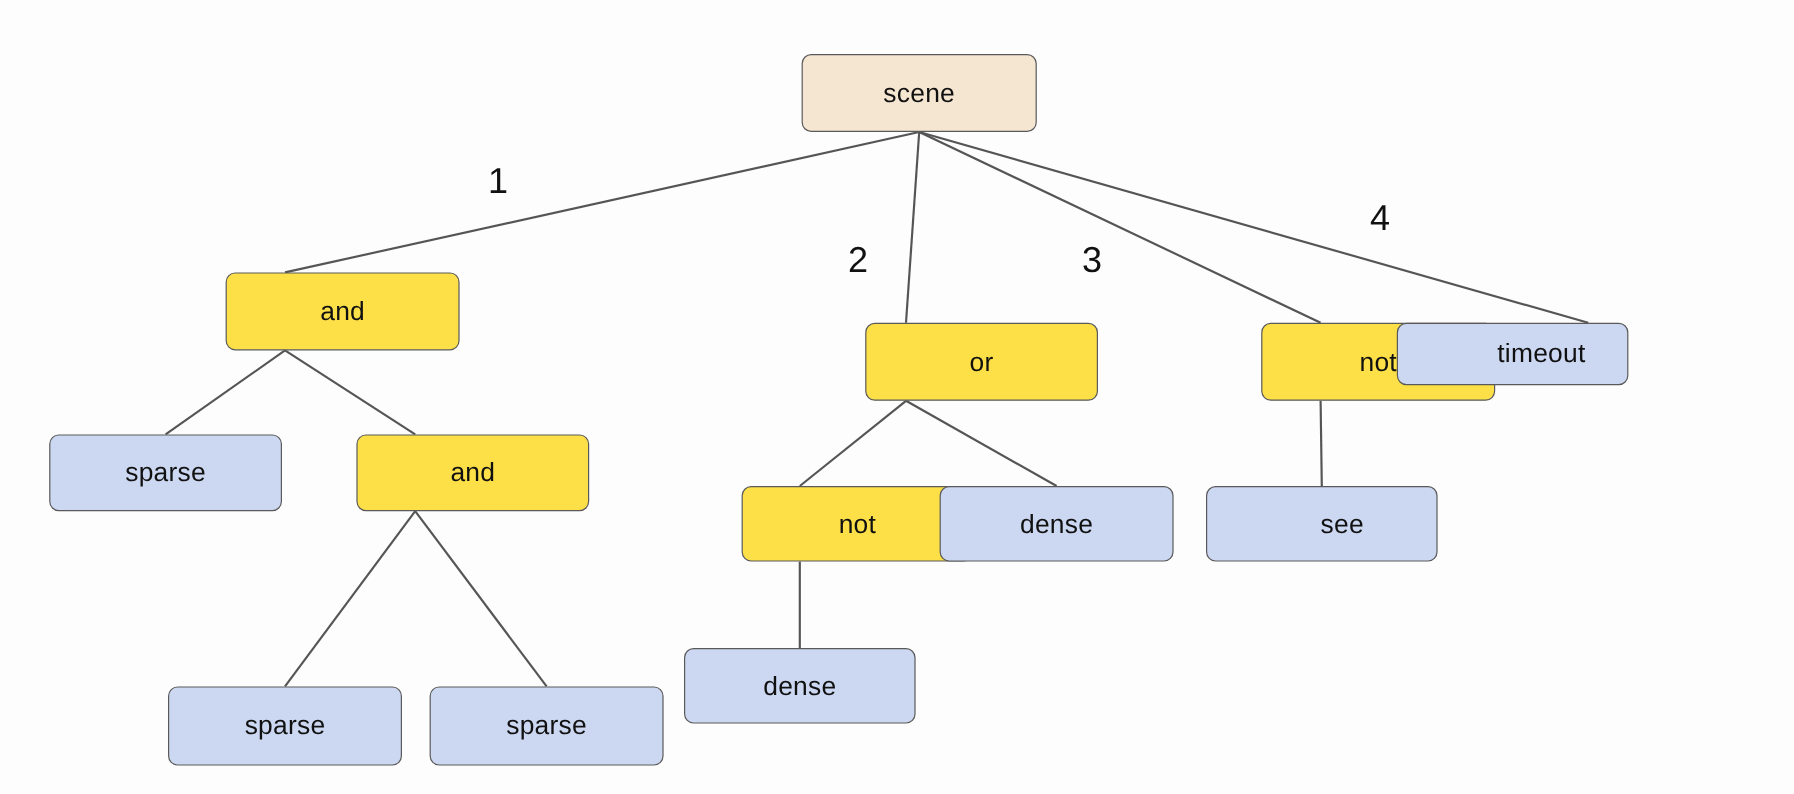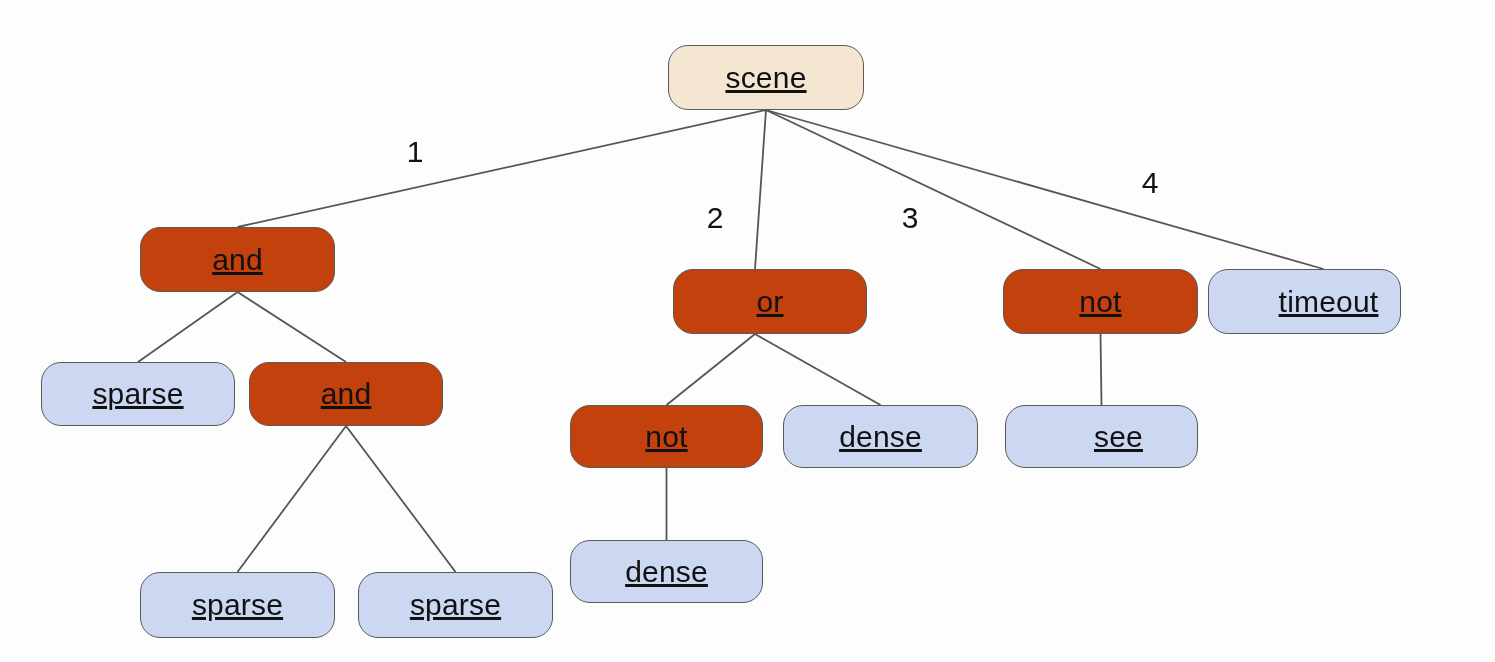--- a/index.html
+++ b/index.html
@@ -22,33 +22,32 @@
     left: 0;
     top: 0;
     width: 1495px;
     height: 662px;
     pointer-events: none;
   }
   .node {
     position: absolute;
     box-sizing: border-box;
     border: 1.6px solid #5a5a5a;
-    border-radius: 20px;
+    border-radius: 8px;
     display: flex;
     align-items: center;
     justify-content: center;
-    font-size: 30px;
+    font-size: 22px;
     color: #111111;
     line-height: 1;
     letter-spacing: 0.2px;
     white-space: nowrap;
-    text-decoration: underline;
   }
   .node.fill-root   { background: #f5e6d2; }
-  .node.fill-op     { background: #c2410c; }
+  .node.fill-op     { background: #fde047; margin-left: 48px; }
   .node.fill-leaf   { background: #ccd8f1; }
   .edge-label {
     position: absolute;
     font-size: 30px;
     color: #111111;
     line-height: 1;
     white-space: nowrap;
     transform: translate(-50%, -50%);
   }
 </style>
@@ -68,21 +67,21 @@
       <line x1="755" y1="334" x2="666.5" y2="405" stroke="#555555" stroke-width="1.8"></line>
       <line x1="755" y1="334" x2="880.5" y2="405" stroke="#555555" stroke-width="1.8"></line>
       <line x1="666.5" y1="468" x2="666.5" y2="540" stroke="#555555" stroke-width="1.8"></line>
       <line x1="1100.5" y1="334" x2="1101.5" y2="405" stroke="#555555" stroke-width="1.8"></line>
     </svg>
   <div id="node-layer">
       <div class="node fill-root" style="left: 668px; top: 45px; width: 196px; height: 65px;">scene</div>
       <div class="node fill-op" style="left: 140px; top: 227px; width: 195px; height: 65px;">and</div>
       <div class="node fill-op" style="left: 673px; top: 269px; width: 194px; height: 65px;">or</div>
       <div class="node fill-op" style="left: 1003px; top: 269px; width: 195px; height: 65px;">not</div>
-      <div class="node fill-leaf" style="left: 1208px; top: 269px; width: 193px; height: 65px; padding-left: 48px;">timeout</div>
+      <div class="node fill-leaf" style="left: 1164px; top: 269px; width: 193px; height: 52px; padding-left: 48px;">timeout</div>
       <div class="node fill-leaf" style="left: 41px; top: 362px; width: 194px; height: 64px;">sparse</div>
       <div class="node fill-op" style="left: 249px; top: 362px; width: 194px; height: 64px;">and</div>
       <div class="node fill-op" style="left: 570px; top: 405px; width: 193px; height: 63px;">not</div>
       <div class="node fill-leaf" style="left: 783px; top: 405px; width: 195px; height: 63px;">dense</div>
       <div class="node fill-leaf" style="left: 1005px; top: 405px; width: 193px; height: 63px; padding-left: 34px;">see</div>
       <div class="node fill-leaf" style="left: 570px; top: 540px; width: 193px; height: 63px;">dense</div>
       <div class="node fill-leaf" style="left: 140px; top: 572px; width: 195px; height: 66px;">sparse</div>
       <div class="node fill-leaf" style="left: 358px; top: 572px; width: 195px; height: 66px;">sparse</div>
     </div>
   <div id="label-layer">

